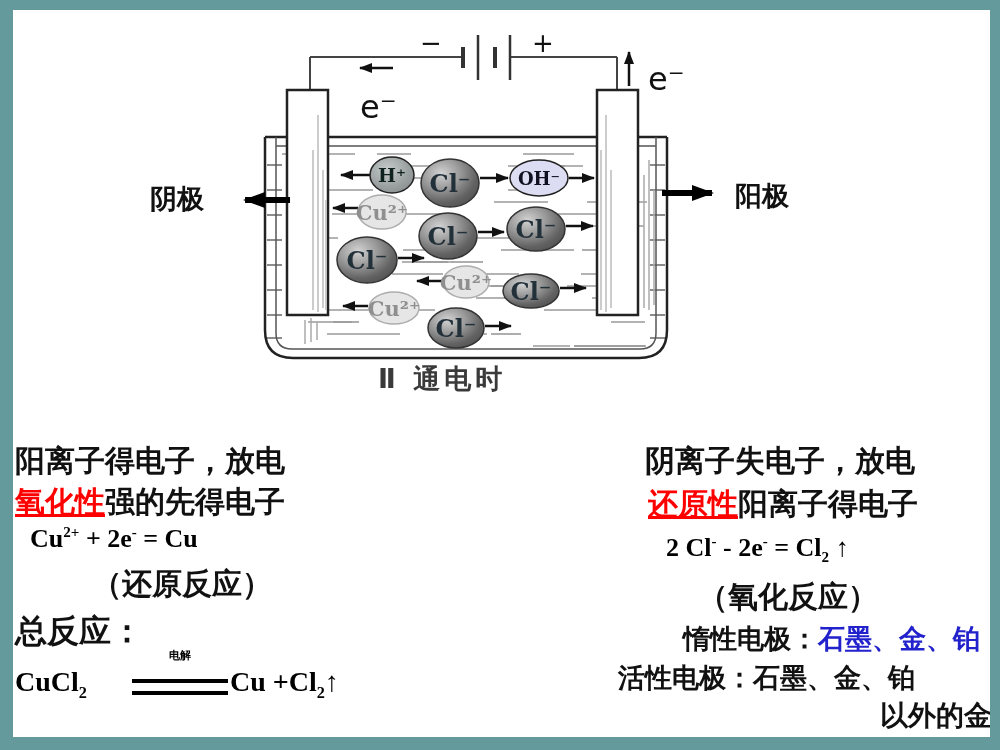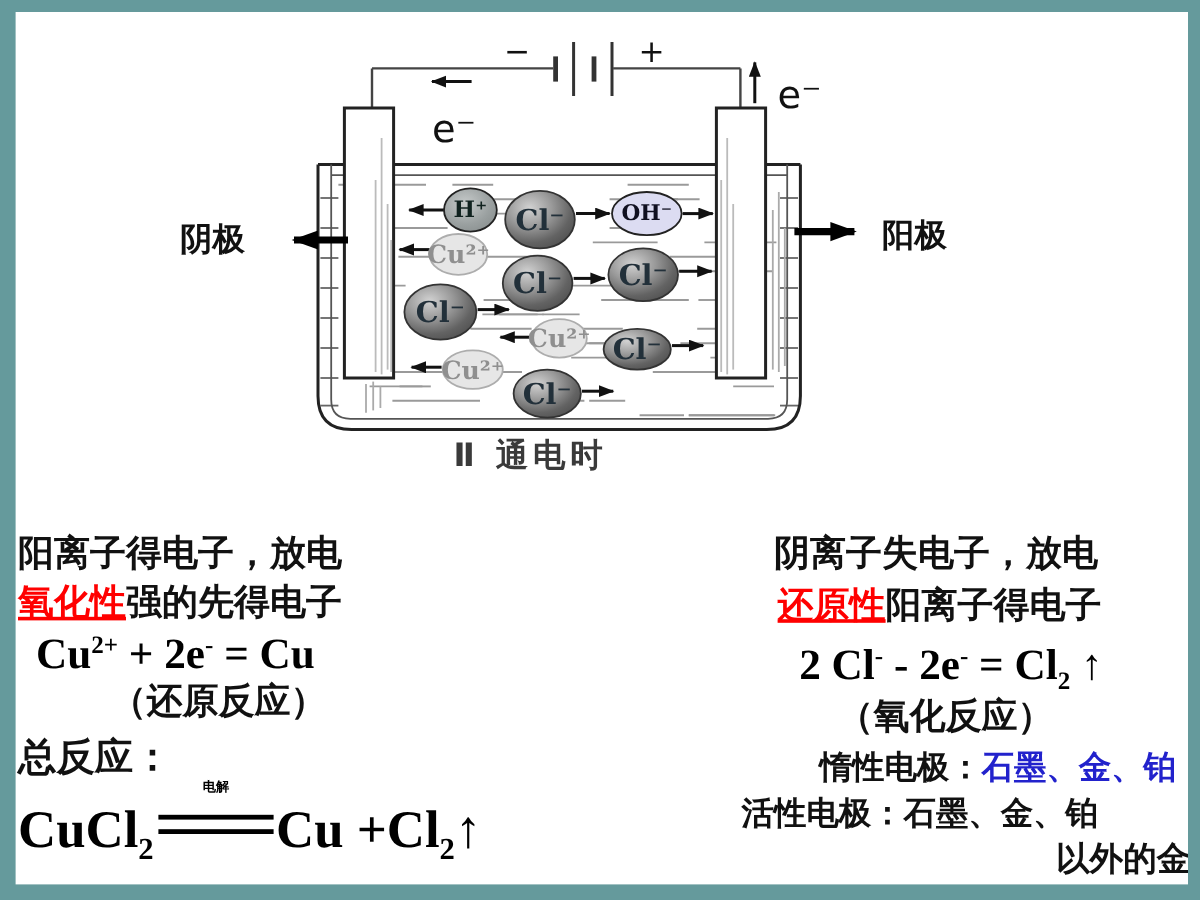--- a/index.html
+++ b/index.html
@@ -9,21 +9,21 @@
   .frame.top{left:0;top:0;width:1000px;height:10px;}
   .frame.left{left:0;top:0;width:13px;height:750px;}
   .frame.right{left:990px;top:0;width:10px;height:750px;}
   .frame.bottom{left:0;top:737px;width:1000px;height:13px;}
 
   .cn{position:absolute;white-space:nowrap;font-weight:bold;color:#111;z-index:2;}
   .fs30{font-size:30px;} .fs32{font-size:32px;} .fs27{font-size:27px;} .fs28{font-size:28px;}
   .red{color:#ff0000;text-decoration:underline;} .blue{color:#2222cc;}
   .eq{position:absolute;white-space:nowrap;font-family:"Liberation Serif","DejaVu Serif",serif;
       font-weight:bold;color:#000;z-index:2;}
-  .eq34{font-size:36px;} .eq38{font-size:44px;}
+  .eq34{font-size:26px;} .eq38{font-size:28px;}
   .eq sup{font-size:58%;vertical-align:super;}
   .eq sub{font-size:58%;vertical-align:sub;}
   .cond-label{position:absolute;left:132px;top:648px;width:96px;text-align:center;
       font-size:11px;font-weight:bold;color:#000;z-index:2;}
   .dbar{position:absolute;left:132px;top:679px;width:96px;height:16px;box-sizing:border-box;
       border-top:4px solid #000;border-bottom:4px solid #000;z-index:2;}
 
   svg.diagram{position:absolute;left:0;top:0;z-index:1;}
   .wire{stroke:#444;stroke-width:2;fill:none;}
   .plate-short{stroke:#333;stroke-width:4;}

